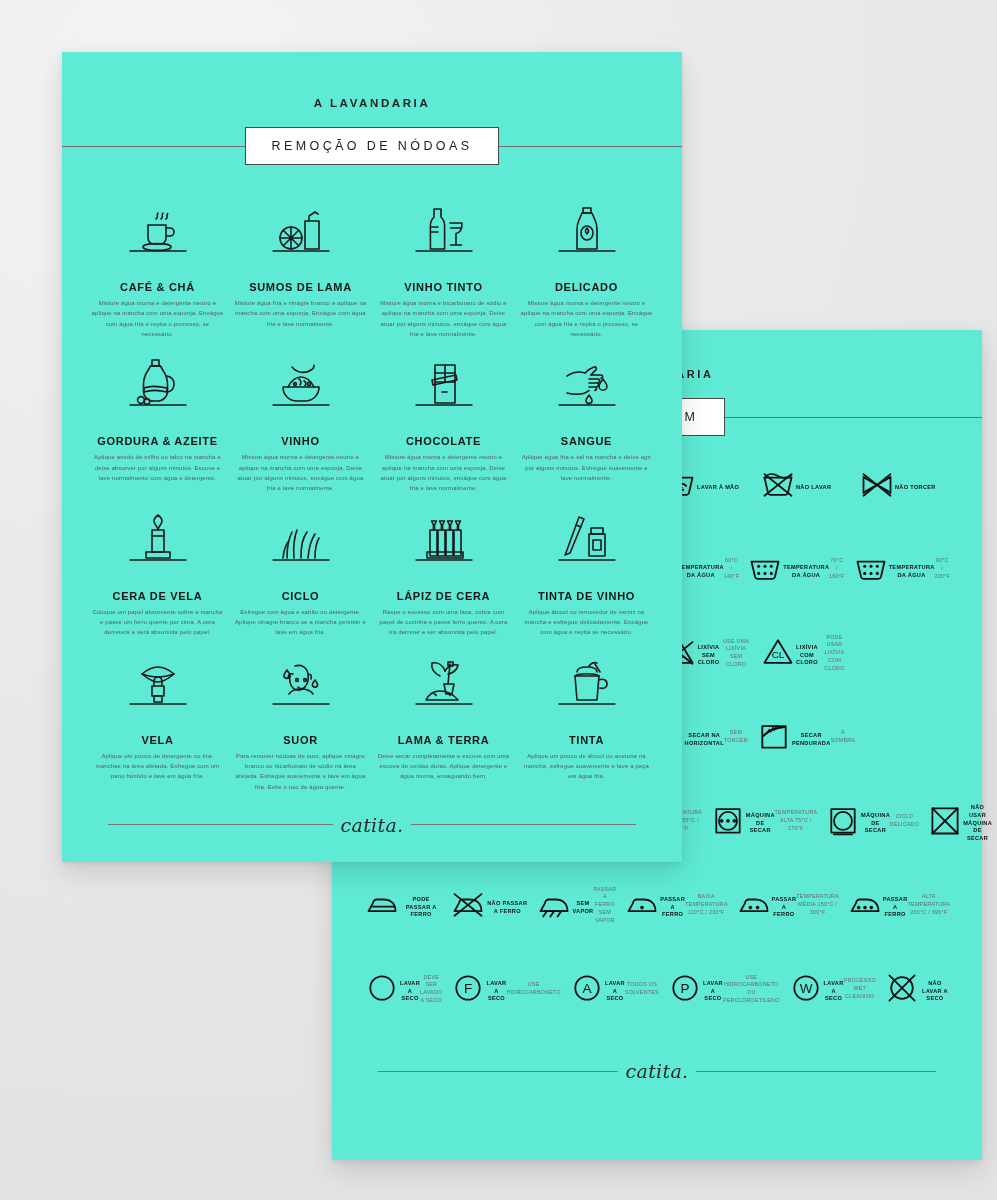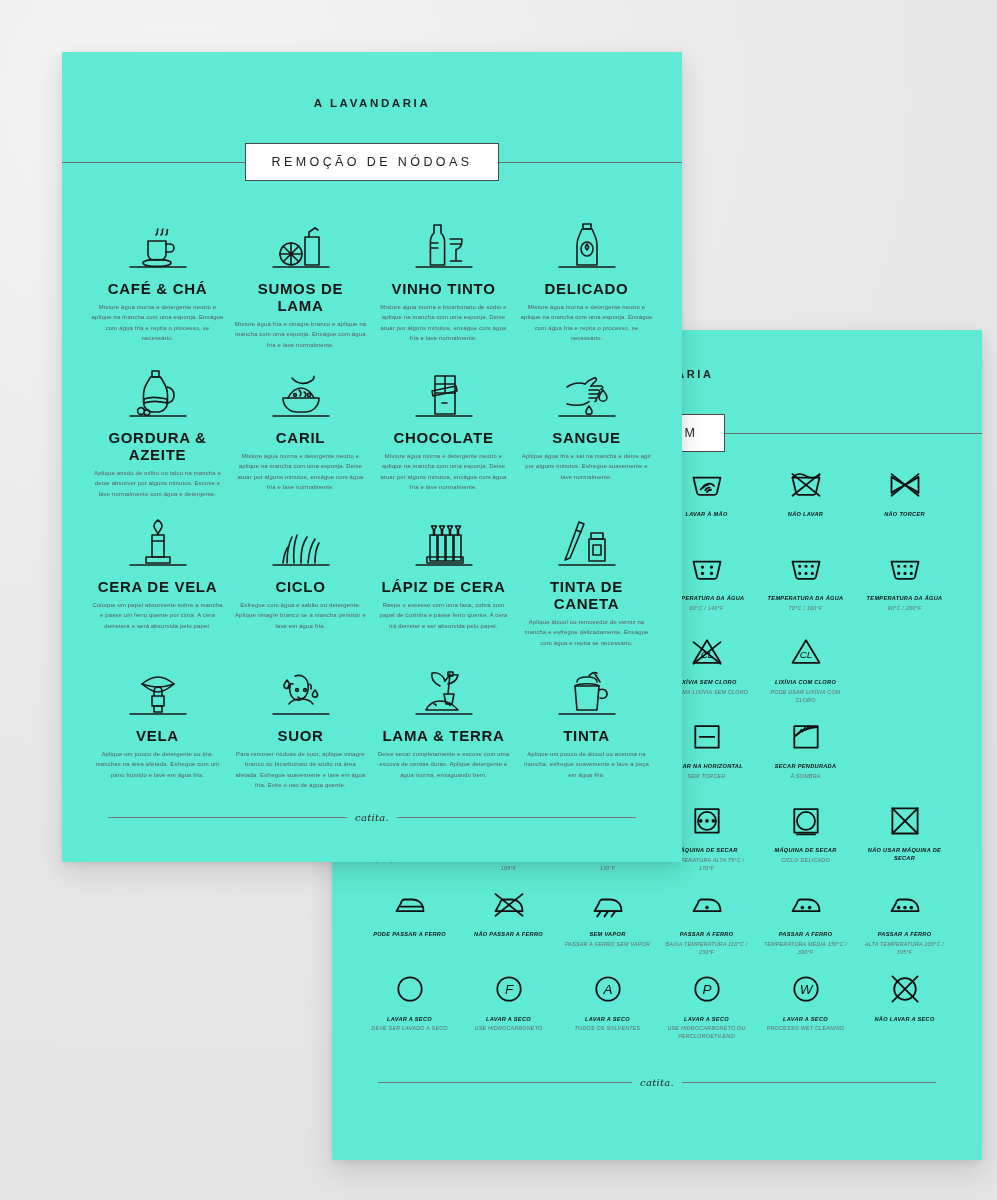--- a/index.html
+++ b/index.html
@@ -34,21 +34,21 @@
   
   .brand{
     text-align:center;
     font-size:11.5px;
     font-weight:700;
     letter-spacing:2.6px;
     color:#232323;
   }
   .title-row{
     display:flex;align-items:center;justify-content:center;
-    margin-top:34px;
+    margin-top:18px;
   }
   .rule{height:1px;background:#6d6d6d;flex:1;}
   .title-box{
     border:1px solid #4a4a4a;
     padding:11px 26px;
     font-size:12.5px;
     font-weight:500;
     letter-spacing:3.4px;
     white-space:nowrap;
     color:#1d1d1d;
@@ -67,56 +67,56 @@
   .stain-cell{
     display:flex;flex-direction:column;align-items:center;
     padding:0 3px;
   }
   .stain-art{
     height:62px;width:100%;
     display:flex;align-items:flex-end;justify-content:center;
   }
   .stain-art svg{display:block;}
   .stain-name{
-    font-size:15px;font-weight:700;letter-spacing:.7px;
-    margin-top:9px;text-align:center;color:#161616;
+    font-size:11px;font-weight:700;letter-spacing:.7px;
+    margin-top:26px;text-align:center;color:#161616;
   }
   .stain-desc{
     font-size:5.9px;line-height:1.75;letter-spacing:.18px;
     text-align:center;color:#5a5a5a;margin-top:5px;
     max-width:132px;
   }
 
   
   .sig-row{
     display:flex;align-items:center;justify-content:center;
     gap:8px;
     padding:0 46px;
   }
   .sig-rule{height:1px;background:#777;flex:1;}
   .sig-word{
     font-family:"DejaVu Serif", serif;
     font-style:italic;
-    font-size:10px;
+    font-size:19px;
     color:#2a2a2a;
     letter-spacing:.3px;
   }
 
   
   #poster-washing .brand{font-size:11px;letter-spacing:2.6px;}
   .sym-section{padding:0 30px;}
   .sym-grid{
     display:grid;
     grid-template-columns:repeat(6,1fr);
     column-gap:4px;
     margin-top:12px;
   }
   .sym-cell{
-    display:flex;flex-direction:column;align-items:center;
-    padding:0 2px;min-height:72px;font-style:italic;
+    display:flex;flex-direction:row;align-items:center;
+    padding:0 2px;min-height:72px;
   }
   .sym-art{height:40px;display:flex;align-items:center;justify-content:center;}
   .sym-label{
     font-size:5.6px;font-weight:700;letter-spacing:.32px;
     text-align:center;margin-top:7px;color:#131313;line-height:1.4;
   }
   .sym-sub{
     font-size:5.3px;letter-spacing:.28px;text-align:center;
     color:#6a6a6a;margin-top:2px;line-height:1.45;
   }
@@ -662,21 +662,21 @@
       <path d="M19 36c3-7 9-10 13-10s10 3 13 10"></path>
       <path d="M30 28c2 1.5 2.6 4 1 6M35 30c2 1 2.4 3 1 4.6"></path>
       <circle cx="40" cy="33" r="1.6"></circle>
               <circle cx="26" cy="33" r="1.4"></circle>
       <path d="M23 16c5 6 13 7 19 3"></path>
       <path d="M42 19c2-1 3-2.6 3-4.6"></path>
     </g>
             <line x1="4" y1="54" x2="60" y2="54" stroke="#1a1a1a" stroke-width="1.4" stroke-linecap="round"></line>
           </svg>
         </div>
-     <div class="stain-name">CARIL</div>
+     <div class="stain-name">VINHO</div>
      <div class="stain-desc">Misture água morna e detergente neutro e aplique na mancha com uma esponja. Deixe atuar por alguns minutos, enxágue com água fria e lave normalmente.</div>
       </div>
       <div class="stain-cell">
         <div class="stain-art">
           <svg width="64" height="58" viewBox="0 0 64 58">
             <g fill="none" stroke="#1a1a1a" stroke-width="1.6" stroke-linecap="round" stroke-linejoin="round">
       <path d="M23 14h20v38H23z"></path>
       <path d="M23 31h20"></path>
       <path d="M33 14v17M23 22h20"></path>
       <path d="M20 29l24-5 1 5-24 5z"></path>
@@ -760,21 +760,21 @@
             <g fill="none" stroke="#1a1a1a" stroke-width="1.6" stroke-linecap="round" stroke-linejoin="round">
       <path d="M24 11l5 2-14 34-5 2 2-5z"></path>
       <path d="M21 19l5 2"></path>
       <path d="M34 28h16v22H34z"></path>
       <path d="M36 22h12v6H36z"></path>
       <path d="M38 34h8v10h-8z"></path>
     </g>
             <line x1="4" y1="54" x2="60" y2="54" stroke="#1a1a1a" stroke-width="1.4" stroke-linecap="round"></line>
           </svg>
         </div>
-     <div class="stain-name">TINTA DE CANETA</div>
+     <div class="stain-name">TINTA DE VINHO</div>
      <div class="stain-desc">Aplique álcool ou removedor de verniz na mancha e esfregue delicadamente. Enxágue com água e repita se necessário.</div>
       </div>
       <div class="stain-cell">
         <div class="stain-art">
           <svg width="64" height="58" viewBox="0 0 64 58">
             <g fill="none" stroke="#1a1a1a" stroke-width="1.6" stroke-linecap="round" stroke-linejoin="round">
       <path d="M16 24c6-5 12-7 16-7s10 2 16 7c-6 5-11 8-16 8s-10-3-16-8z"></path>
       <path d="M16 24c6 2 12 3 16 3s10-1 16-3"></path>
       <path d="M26 36h12v10H26z"></path>
       <path d="M28 46h8v6h-8z"></path>

